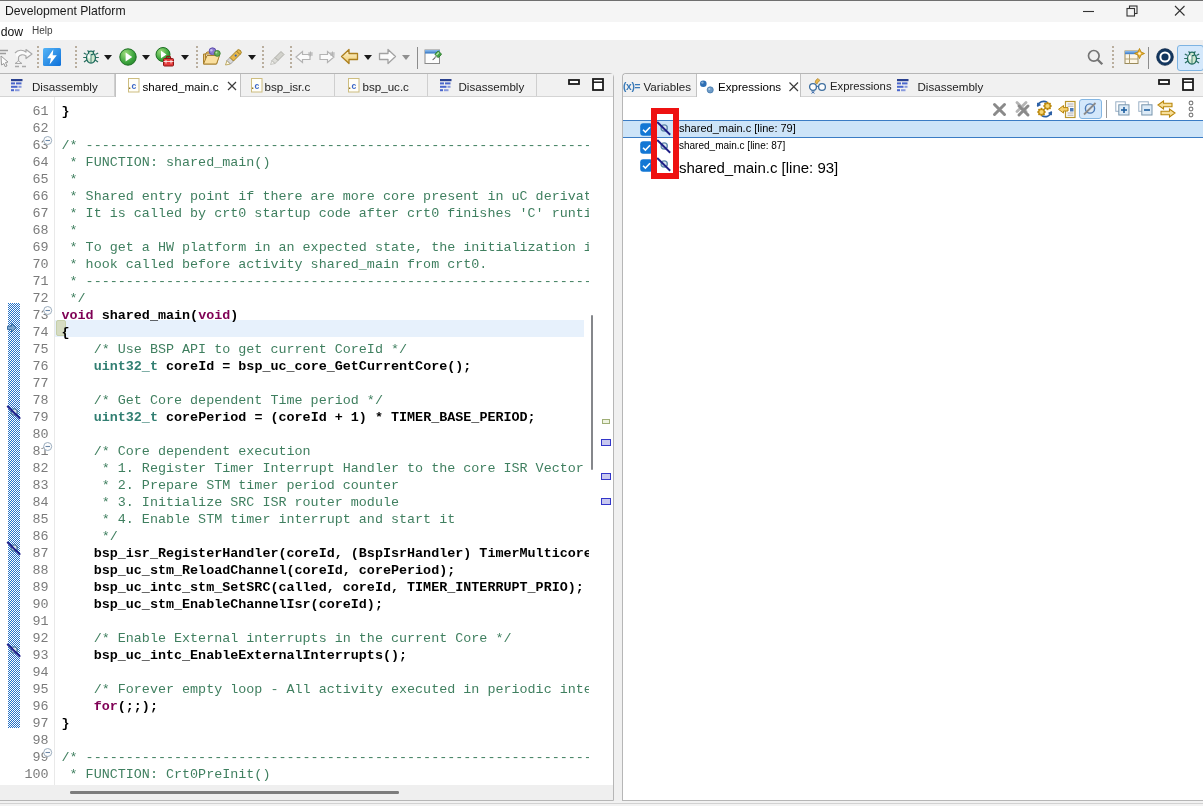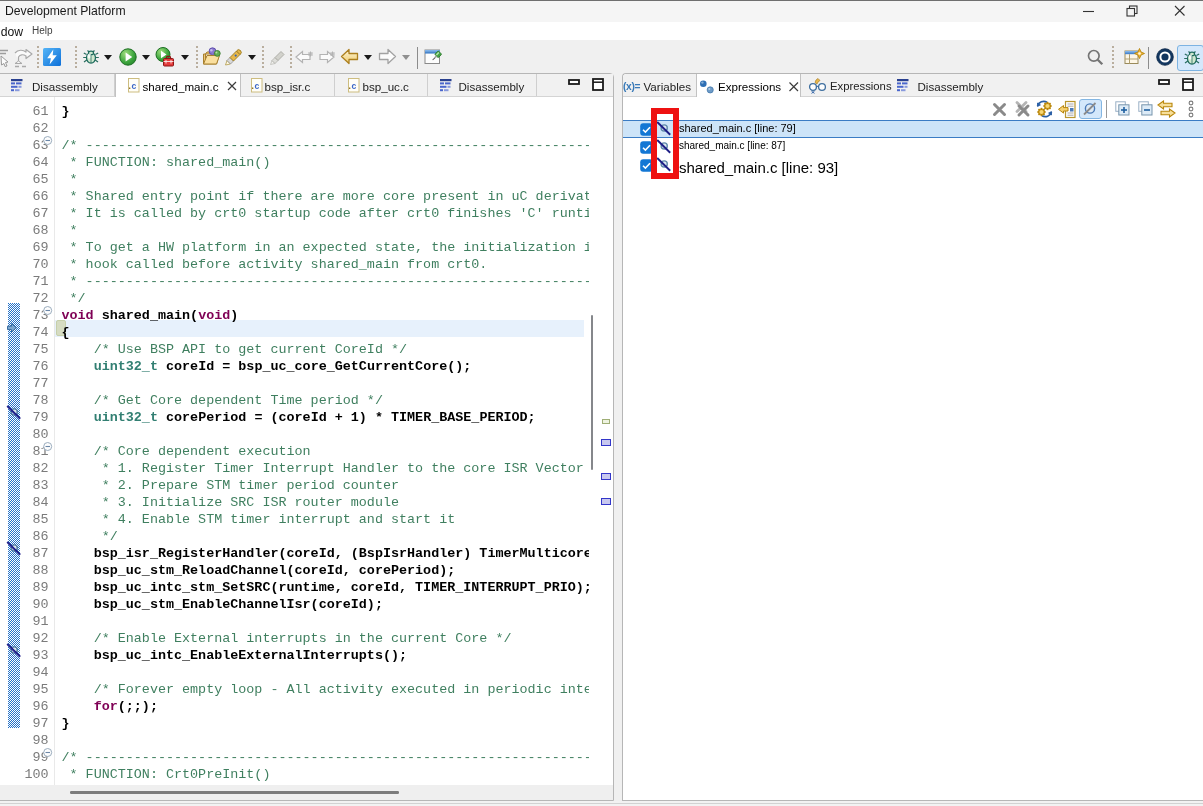--- a/index.html
+++ b/index.html
@@ -386,21 +386,21 @@
     <span class="ty">uint32_t</span><span class="bb"> corePeriod = (coreId + 1) * TIMER_BASE_PERIOD;</span>
 
     <span class="cm">/* Core dependent execution</span>
 <span class="cm">     * 1. Register Timer Interrupt Handler to the core ISR Vector</span>
 <span class="cm">     * 2. Prepare STM timer period counter</span>
 <span class="cm">     * 3. Initialize SRC ISR router module</span>
 <span class="cm">     * 4. Enable STM timer interrupt and start it</span>
 <span class="cm">     */</span>
     <span class="bb">bsp_isr_RegisterHandler(coreId, (BspIsrHandler) TimerMulticoreHandler);</span>
     <span class="bb">bsp_uc_stm_ReloadChannel(coreId, corePeriod);</span>
-    <span class="bb">bsp_uc_intc_stm_SetSRC(runtime, coreId, TIMER_INTERRUPT_PRIO);</span>
+    <span class="bb">bsp_uc_intc_stm_SetSRC(called, coreId, TIMER_INTERRUPT_PRIO);</span>
     <span class="bb">bsp_uc_stm_EnableChannelIsr(coreId);</span>
 
     <span class="cm">/* Enable External interrupts in the current Core */</span>
     <span class="bb">bsp_uc_intc_EnableExternalInterrupts();</span>
 
     <span class="cm">/* Forever empty loop - All activity executed in periodic interrupts */</span>
     <span class="k">for</span><span class="bb">(;;);</span>
 <span class="bb">}</span>
 
 <span class="cm">/* ---------------------------------------------------------------------------</span>

